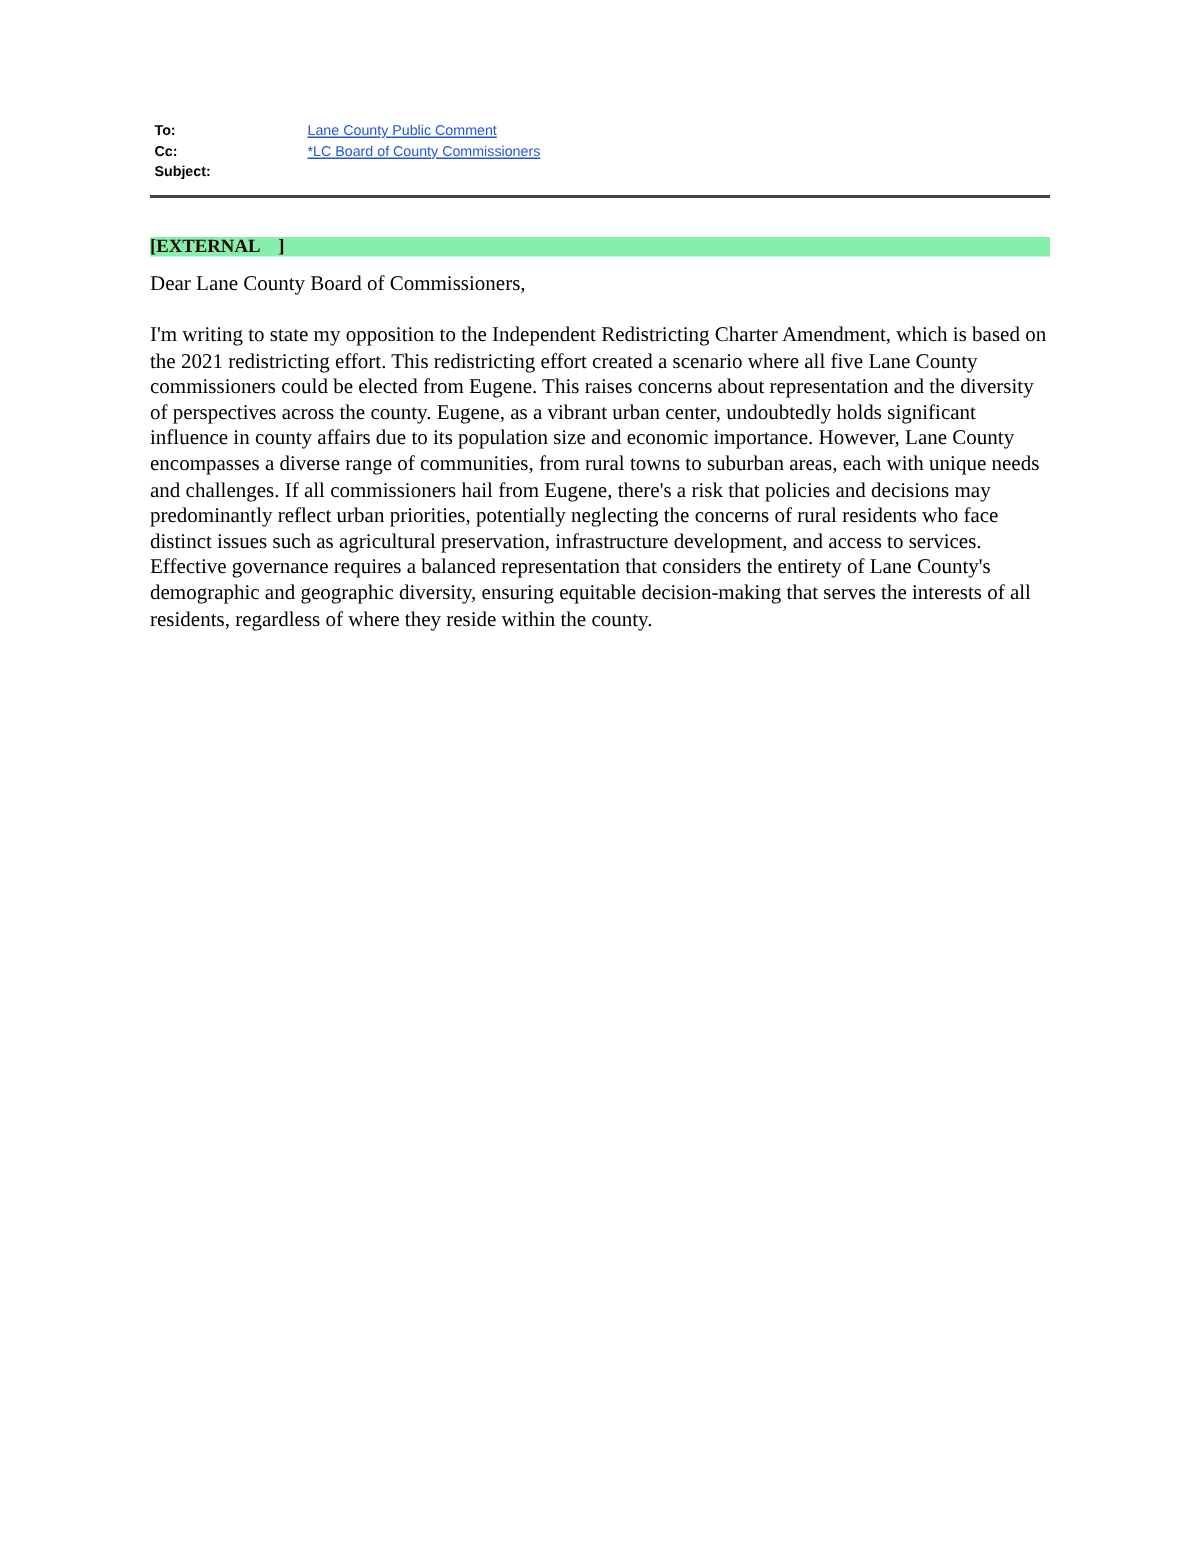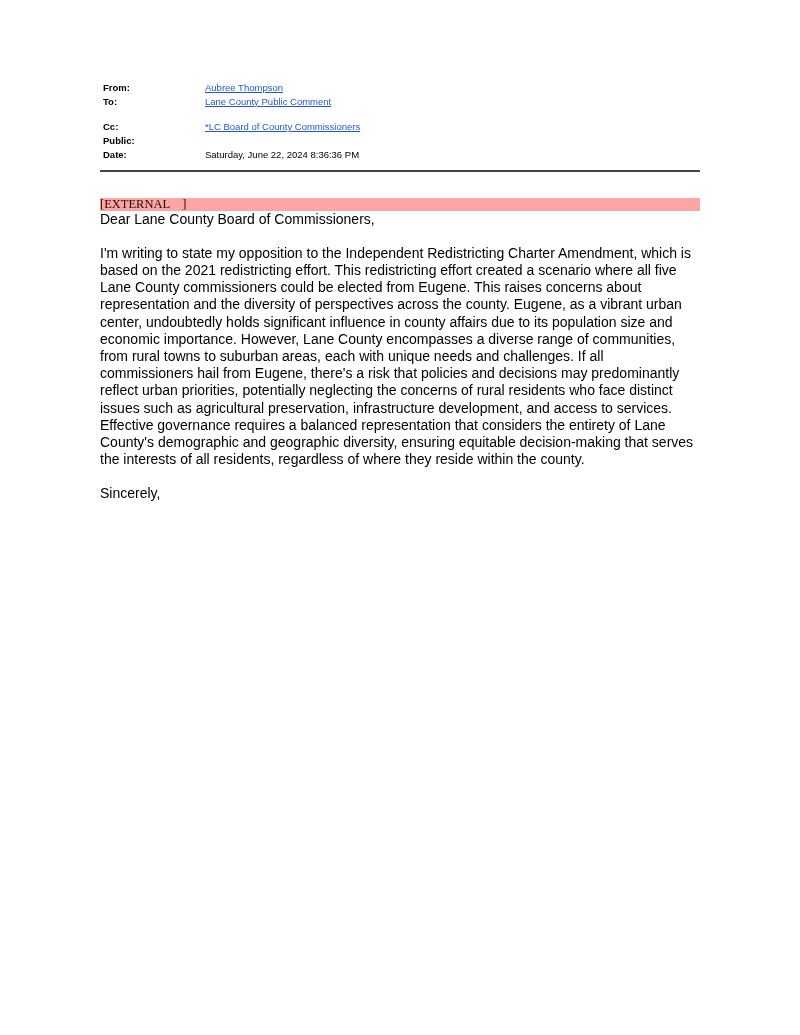--- a/index.html
+++ b/index.html
@@ -60,62 +60,54 @@
     line-height: 13px;
     background: #e2250e;
     color: #230700;
     font-family: "Liberation Serif", serif;
     font-size: 12.5px;
     white-space: pre;
     overflow: hidden;
   }
   
   .email-body {
+    margin-top: 10px;
     width: 599px;
-    font-family: Liberation Sans, sans-serif;
+    font-family: Liberation Serif, serif;
     font-size: 14px;
     line-height: 17.2px;
     color: #000000;
   }
   .email-body p {
     margin: 0 0 17px 0;
   }
 </style>
 </head>
 <body>
 
 <div class="page">
   <div class="content">
 
     <div class="email-header">
       <div class="header-row">
-        <span class="header-label">From:</span>
-        <a class="header-value link" href="#" style="color: rgb(36, 86, 214);">Aubree Thompson</a>
-      </div>
-      <div class="header-row">
         <span class="header-label">To:</span>
         <a class="header-value link" href="#" style="color: rgb(36, 86, 214);">Lane County Public Comment</a>
       </div>
       <div class="header-row">
         <span class="header-label">Cc:</span>
-        <a class="header-value link" href="#" style="color: rgb(36, 86, 214); margin-top: 12px;">*LC Board of County Commissioners</a>
+        <a class="header-value link" href="#" style="color: rgb(36, 86, 214);">*LC Board of County Commissioners</a>
       </div>
       <div class="header-row">
-        <span class="header-label">Public:</span>
-      </div>
-      <div class="header-row">
-        <span class="header-label">Date:</span>
-        <span class="header-value">Saturday, June 22, 2024 8:36:36 PM</span>
+        <span class="header-label">Subject:</span>
       </div>
     </div>
 
     <div class="rule" style="border-top-color: rgb(66, 66, 66);"></div>
 
-    <div class="external-banner" style="background: #fca5a5; color: rgb(35, 7, 0);">[EXTERNAL    ]</div>
+    <div class="external-banner" style="background: #86efac; color: rgb(35, 7, 0); font-weight: bold;">[EXTERNAL    ]</div>
 
     <div class="email-body">
       <p>Dear Lane County Board of Commissioners,</p>
       <p>I'm writing to state my opposition to the Independent Redistricting Charter Amendment, which is based on the 2021 redistricting effort. This redistricting effort created a scenario where all five Lane County commissioners could be elected from Eugene. This raises concerns about representation and the diversity of perspectives across the county. Eugene, as a vibrant urban center, undoubtedly holds significant influence in county affairs due to its population size and economic importance. However, Lane County encompasses a diverse range of communities, from rural towns to suburban areas, each with unique needs and challenges. If all commissioners hail from Eugene, there's a risk that policies and decisions may predominantly reflect urban priorities, potentially neglecting the concerns of rural residents who face distinct issues such as agricultural preservation, infrastructure development, and access to services. Effective governance requires a balanced representation that considers the entirety of Lane County's demographic and geographic diversity, ensuring equitable decision-making that serves the interests of all residents, regardless of where they reside within the county.</p>
-      <p>Sincerely,</p>
     </div>
 
   </div>
 </div>
 
 </body></html>

